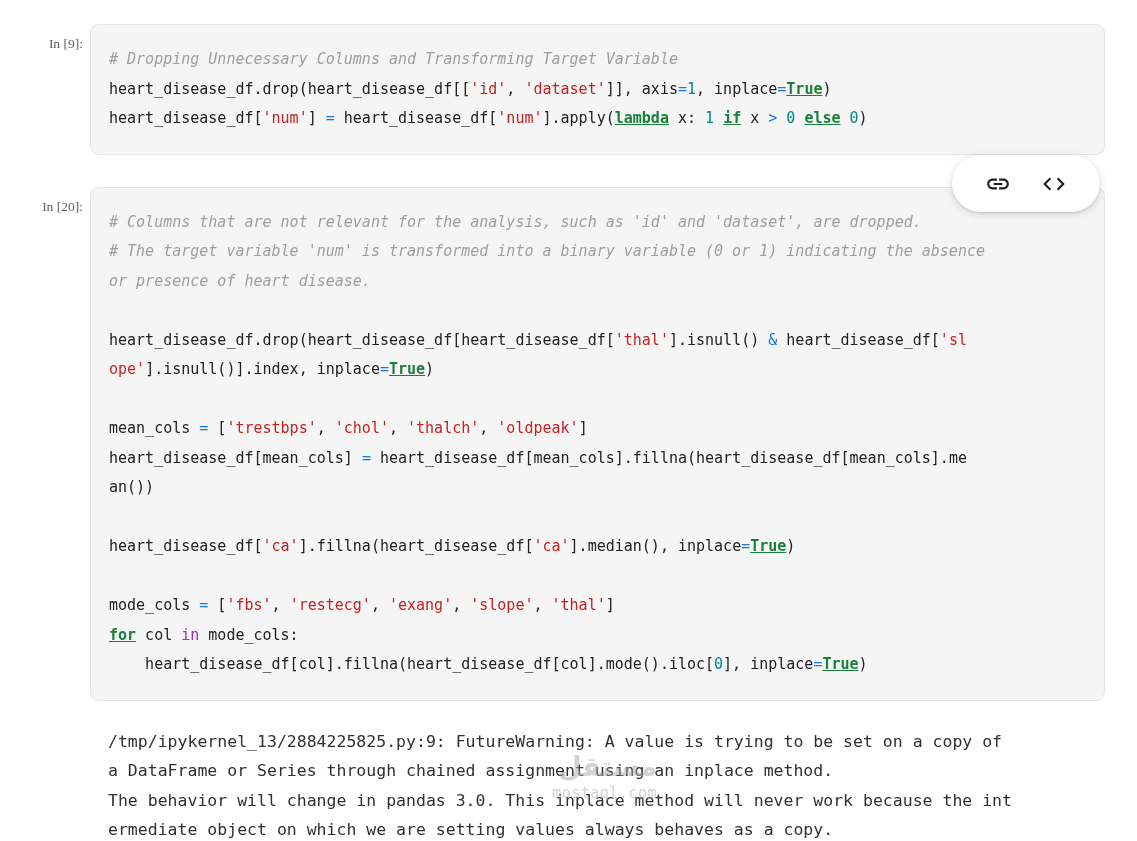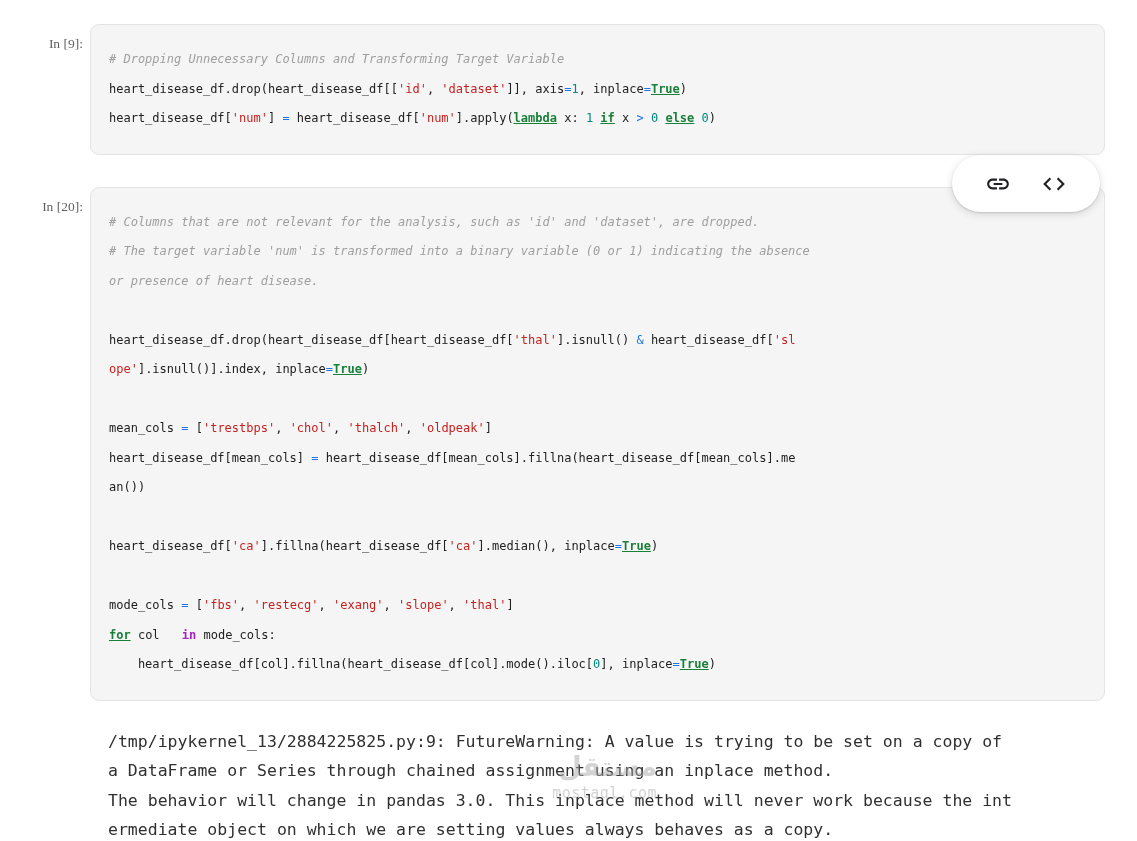--- a/index.html
+++ b/index.html
@@ -14,29 +14,29 @@
   body{background:var(--page-bg);font-family:"DejaVu Sans Mono","Liberation Mono",monospace;}
   .page{position:relative;width:1137px;height:841px;overflow:hidden;background:var(--page-bg);}
 
   .cell-row{display:flex;align-items:flex-start;}
   .cell-row.first{margin-top:24px;}
   .cell-row.second{margin-top:32px;}
   .prompt{flex:0 0 90px;width:90px;text-align:right;padding:12px 7px 0 0;
           color:var(--prompt);font-size:13.5px;white-space:pre;font-family:Liberation Serif, serif;}
   .codebox{flex:1;margin-right:32px;background:var(--cell-bg);
            border:1px solid var(--cell-border);border-radius:9px;
-           padding:20px 18px;font-size:12px;line-height:29.5px;
+           padding:20px 18px;font-size:15px;line-height:29.5px;
            color:var(--code-default);white-space:pre;overflow:hidden;}
   .code-line{white-space:pre;}
 
   .tk-d{color:var(--code-default);}
   .tk-c{color:var(--comment);font-style:italic;}
   .tk-s{color:var(--string);}
   .tk-k{color:var(--keyword);font-weight:600;text-decoration:underline;}
-  .tk-kp{color:var(--keyword-purple);font-weight:700;margin-left:15px;}
+  .tk-kp{color:var(--keyword-purple);font-weight:400;}
   .tk-o{color:var(--operator);}
   .tk-n{color:var(--number);}
 
   .float-toolbar{position:absolute;top:155px;right:37px;width:148px;height:57px;
         background:#ffffff;border-radius:29px;z-index:5;
         box-shadow:0 1px 2px rgba(0,0,0,0.12), 0 2px 8px rgba(0,0,0,0.14);
         display:flex;align-items:center;justify-content:center;gap:30px;}
   .tool-btn{width:26px;height:26px;cursor:pointer;color:#202124;display:flex;
         align-items:center;justify-content:center;}
   .tool-btn svg{width:26px;height:26px;fill:#202124;}

